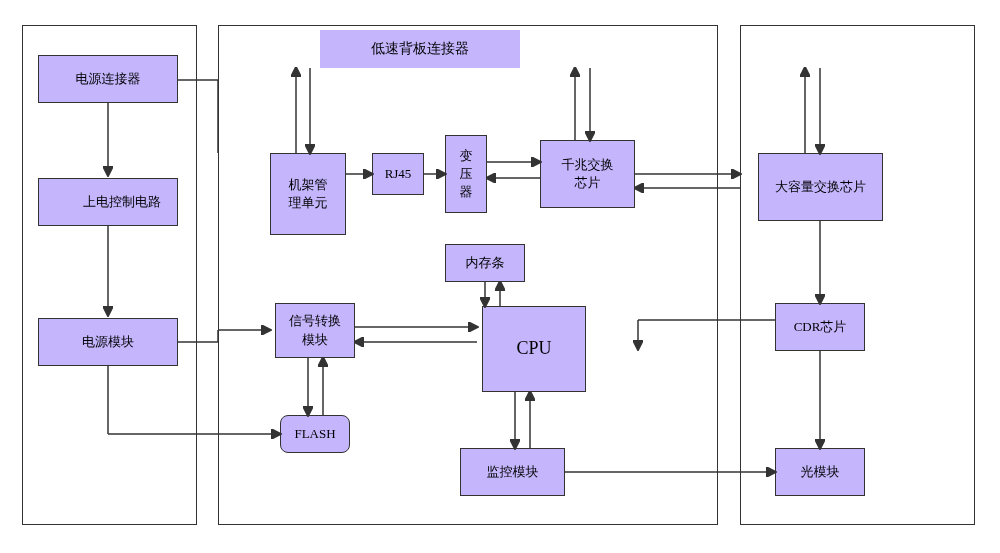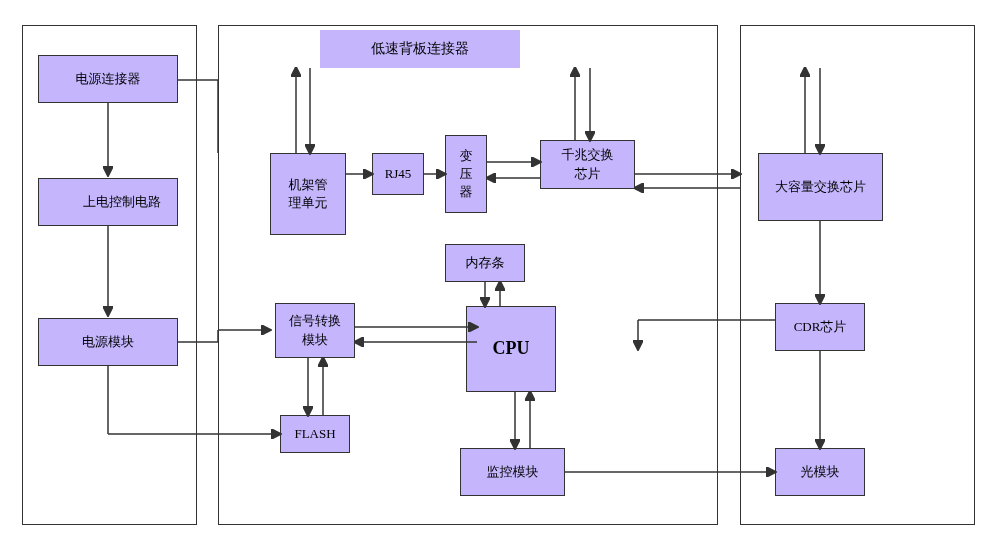--- a/index.html
+++ b/index.html
@@ -89,39 +89,39 @@
   <div class="box" style="left:372px; top:153px; width:52px; height:42px;">
     <span>RJ45</span>
   </div>
 
   <div class="box" style="left:445px; top:135px; width:42px; height:78px; white-space:pre-line;">
     <span>变
 压
 器</span>
   </div>
 
-  <div class="box" style="left:540px; top:140px; width:95px; height:49px; white-space:pre-line; text-align:center;">
+  <div class="box" style="left:540px; top:140px; width:95px; height:68px; white-space:pre-line; text-align:center;">
     <span>千兆交换
 芯片</span>
   </div>
 
   <div class="box" style="left:445px; top:244px; width:80px; height:38px;">
     <span>内存条</span>
   </div>
 
-  <div class="box" style="left:466px; top:306px; width:90px; height:86px; font-size:18px; font-weight:bold;">
+  <div class="box" style="left:482px; top:306px; width:104px; height:86px; font-size:18px; font-weight:normal;">
     <span>CPU</span>
   </div>
 
   <div class="box" style="left:275px; top:303px; width:80px; height:55px; white-space:pre-line; text-align:center;">
     <span>信号转换
 模块</span>
   </div>
 
-  <div class="box" style="left:280px; top:415px; width:70px; height:38px;">
+  <div class="box" style="left:280px; top:415px; width:70px; height:38px;border-radius:8px;">
     <span>FLASH</span>
   </div>
 
   <div class="box" style="left:460px; top:448px; width:105px; height:48px;font-family:Liberation Serif, serif;">
     <span>监控模块</span>
   </div>
 
   <div class="box" style="left:758px; top:153px; width:125px; height:68px; text-align:center;">
     <span>大容量交换芯片</span>
   </div>

